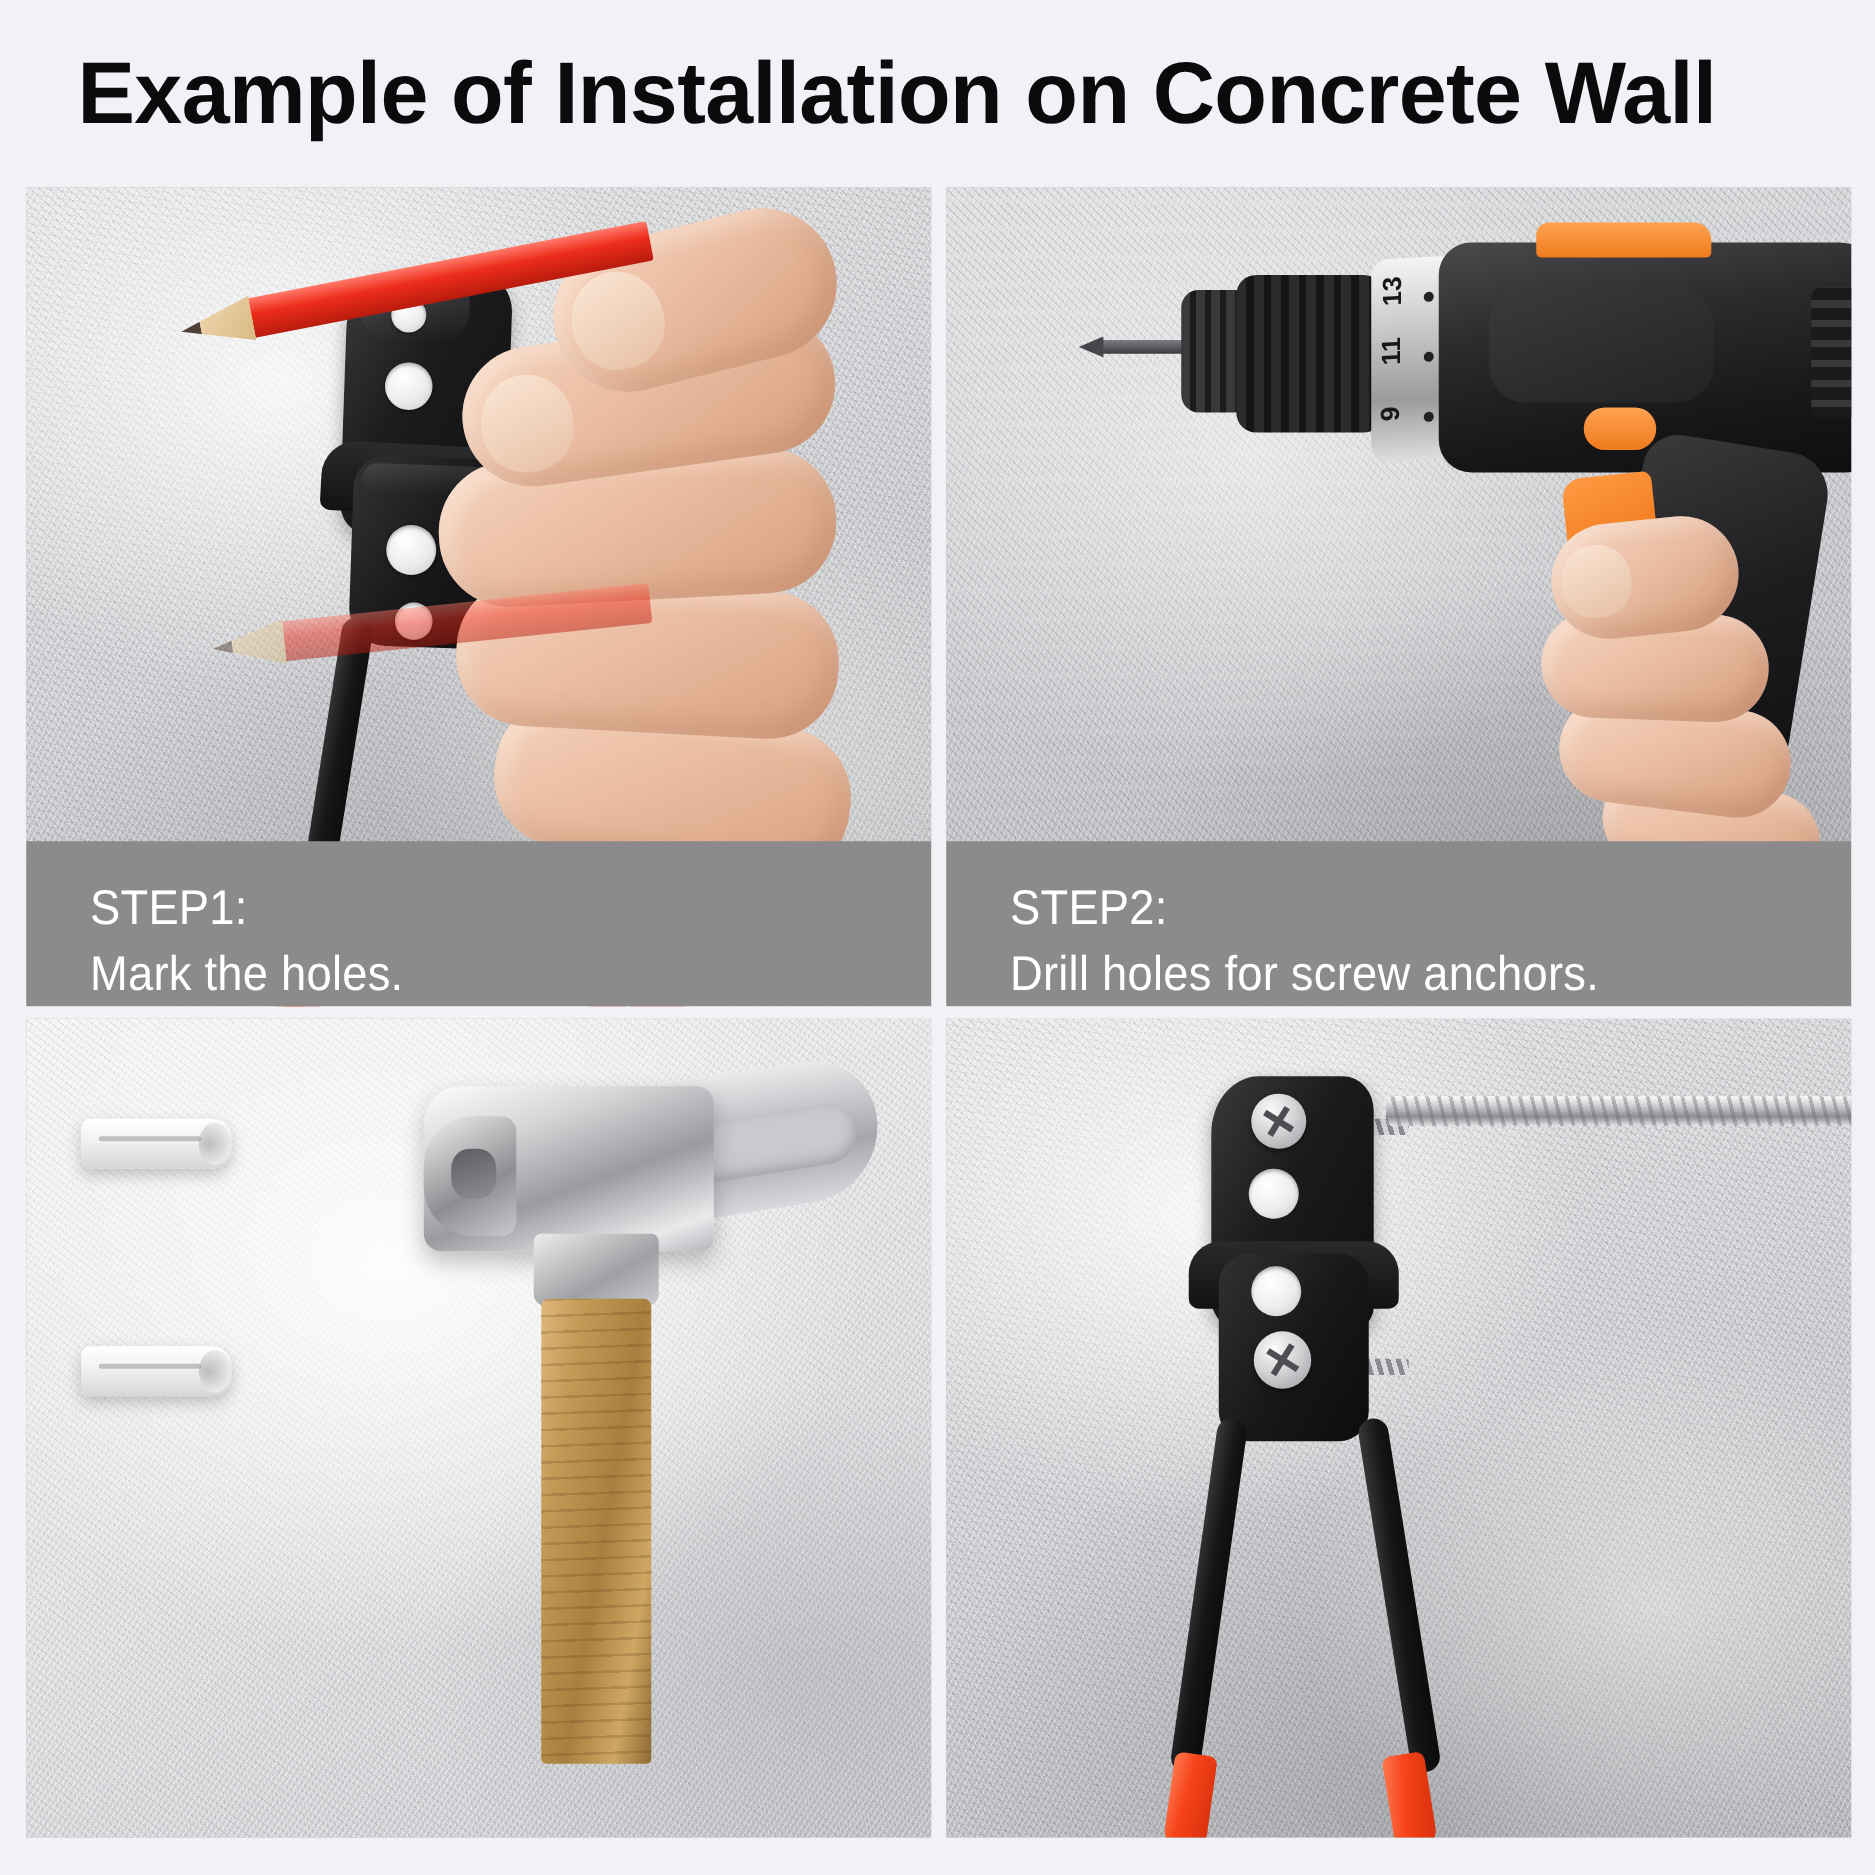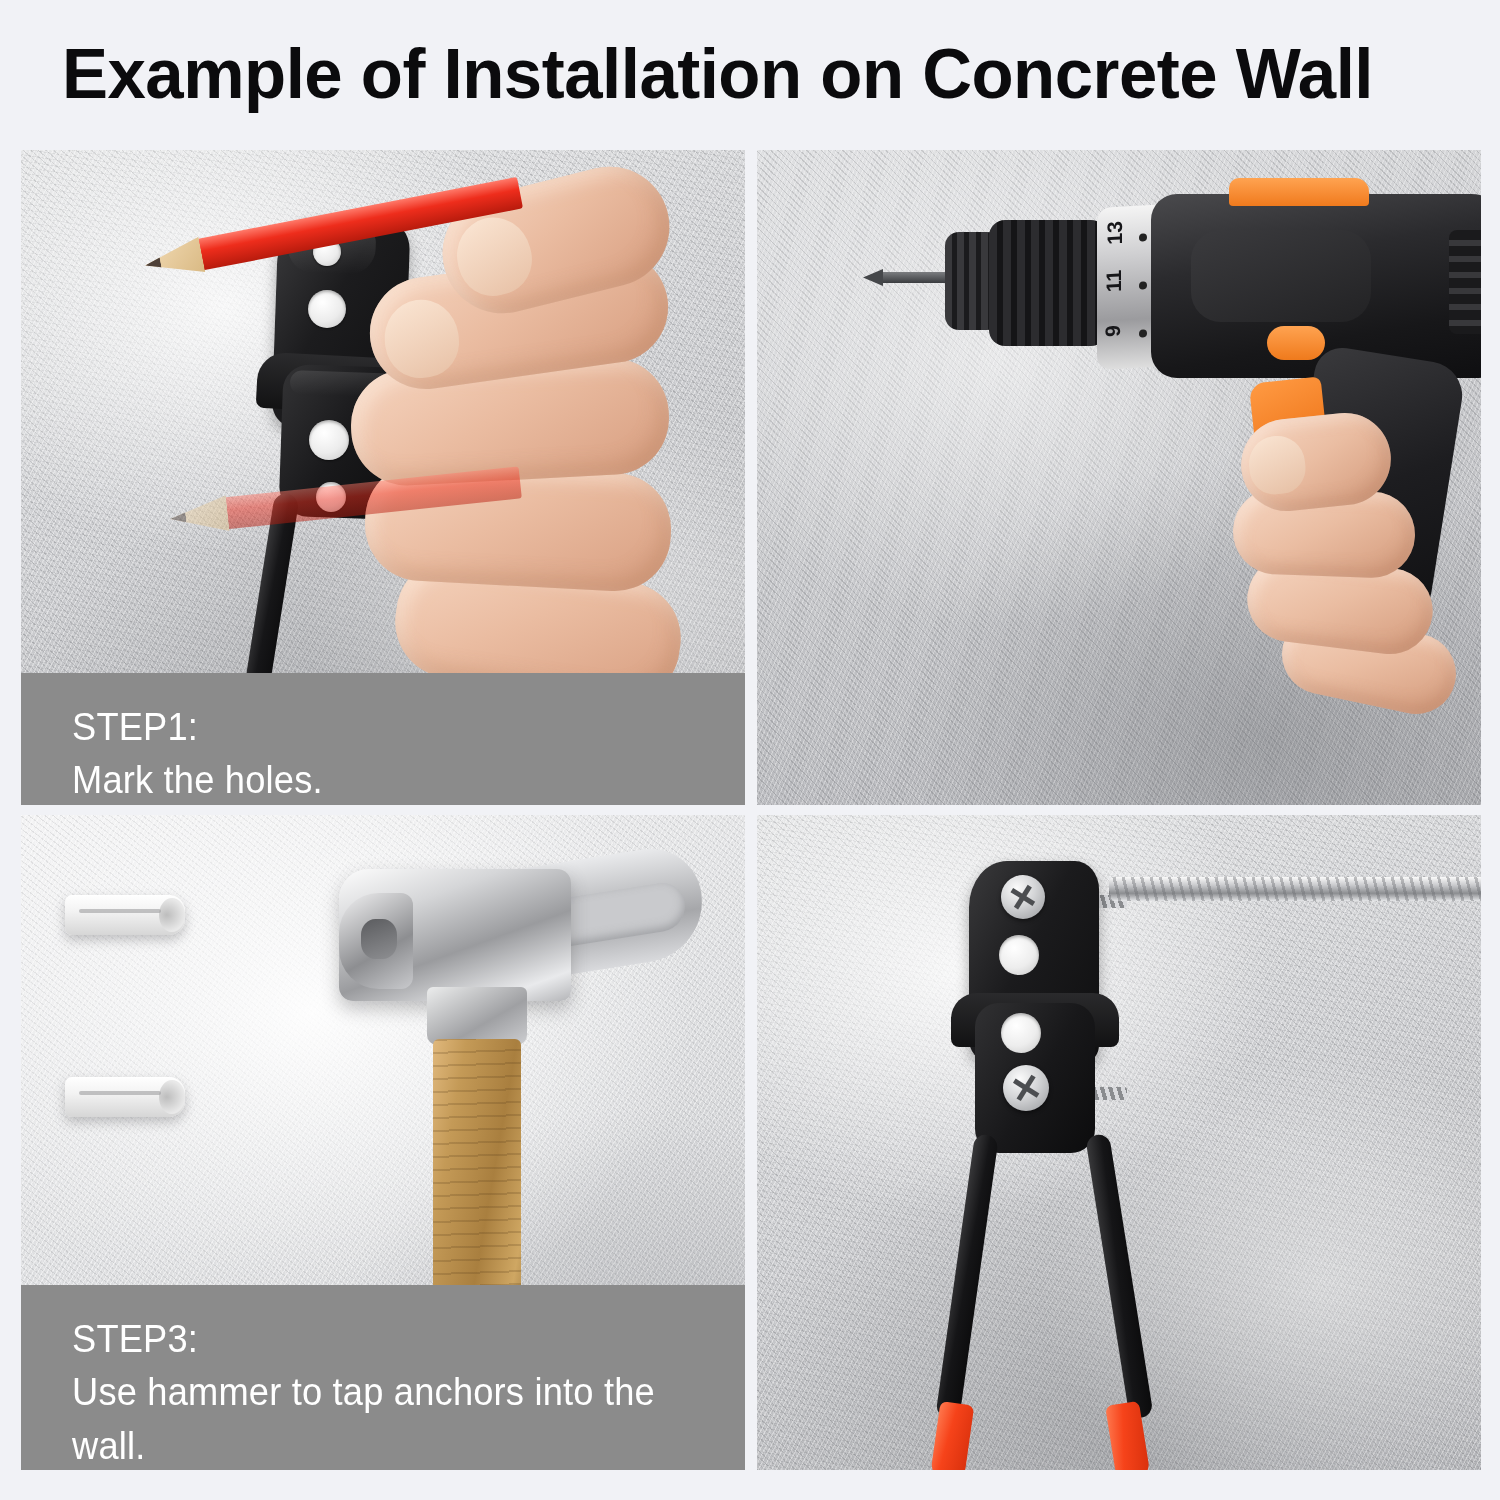--- a/index.html
+++ b/index.html
@@ -506,41 +506,41 @@
       <div class="d-hand">
         <div class="d-finger df4"></div>
         <div class="d-finger df3"></div>
         <div class="d-finger df2"></div>
         <div class="d-finger df1">
           <div class="d-nail"></div>
         </div>
       </div>
     </div>
 
+    <div class="caption cap-2">
+      <div class="step-label">STEP2:</div>
+      <div class="step-text">Drill holes for screw anchors.</div>
+    </div>
   </div>
 
   <div class="panel">
     <div class="wall bright"></div>
 
     <div class="anchor a1"></div>
     <div class="anchor a2"></div>
 
     <div class="hammer">
       <div class="hmr-claw"></div>
       <div class="hmr-head">
         <div class="hmr-face"></div>
       </div>
       <div class="hmr-neck"></div>
       <div class="hmr-handle"></div>
     </div>
 
-    <div class="caption cap-3">
-      <div class="step-label">STEP3:</div>
-      <div class="step-text">Use hammer to tap anchors into the wall.</div>
-    </div>
   </div>
 
   <div class="panel">
     <div class="wall"></div>
 
     <div class="p4-hook">
       <div class="wallplug wp-1"></div>
       <div class="wp-thread wt-1"></div>
       <div class="wallplug wp-2"></div>
       <div class="wp-thread wt-2"></div>

